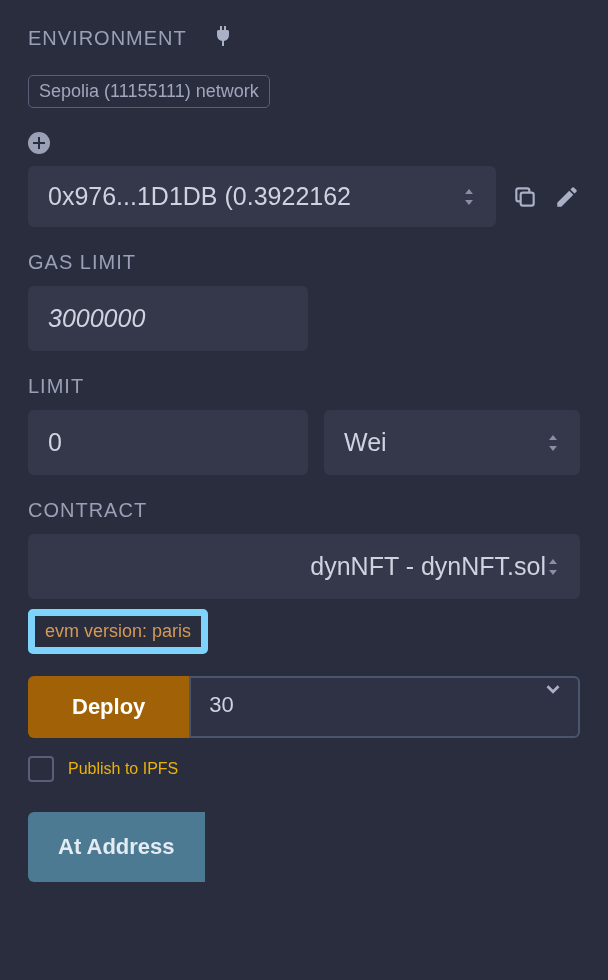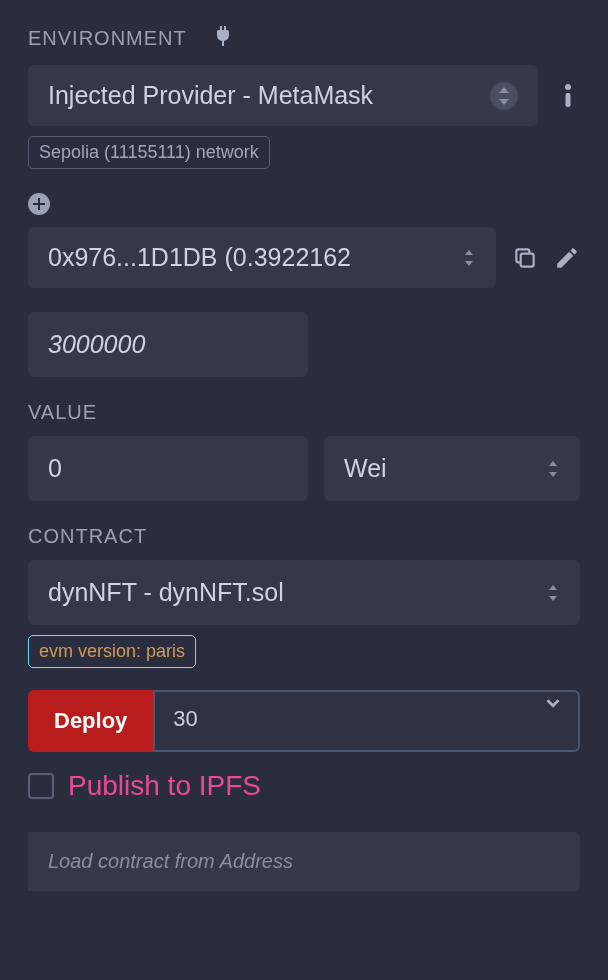--- a/index.html
+++ b/index.html
@@ -60,21 +60,21 @@
   border: 1px solid #5a5f78;
   border-radius: 5px;
   padding: 5px 10px;
   font-size: 18px;
   color: #a0a6bc;
   margin-top: 10px;
 }
 .warn-badge {
   display: inline-block;
   background: #2a2d3e;
-  border: 1px solid #7dd3fc;
+  border: 7px solid #7dd3fc;
   border-radius: 5px;
   padding: 5px 10px;
   font-size: 18px;
   color: #d39a54;
   margin-top: 10px;
 }
 .row { display: flex; align-items: center; gap: 16px; }
 .icon-btn {
   display: flex;
   align-items: center;
@@ -92,26 +92,26 @@
   outline: none;
 }
 .value-row { display: flex; gap: 16px; }
 .value-row .input-box { flex: 1; width: 100%; }
 .value-row .unit-select { width: 210px; }
 .deploy-row {
   display: flex;
   margin-top: 22px;
 }
 .deploy-btn {
-  background: #b91c1c;
+  background: #a16207;
   color: #fff;
   border: none;
   font-size: 22px;
   font-weight: 600;
-  padding: 18px 26px;
+  padding: 18px 44px;
   border-radius: 6px 0 0 6px;
   cursor: pointer;
   text-align: center;
 }
 .deploy-input-wrap {
   flex: 1;
   display: flex;
   align-items: flex-start;
   background: #2f3244;
   border: 2px solid #4a5570;
@@ -136,22 +136,22 @@
 }
 .checkbox {
   width: 26px;
   height: 26px;
   border: 2px solid #5a5f78;
   border-radius: 4px;
   background: transparent;
   cursor: pointer;
 }
 .checkbox-label {
-  font-size: 28px;
-  color: #ec4899;
+  font-size: 16px;
+  color: #eab308;
 }
 .ataddr-row {
   display: flex;
   margin-top: 30px;
 }
 .ataddr-btn {
   background: #4b7a92;
   color: #e5ebf2;
   border: none;
   font-size: 22px;
@@ -170,21 +170,21 @@
   color: #aab0c5;
   outline: none;
 }
 .ataddr-input::placeholder { color: #888ea3; font-style: italic; }
 .contract-select {
   background: #35384a;
   border-radius: 6px;
   padding: 18px 20px;
   display: flex;
   align-items: center;
-  justify-content: space-between;
+  justify-content: flex-end;
   font-size: 25px;
   color: #cfd3e0;
   margin-top: 12px;
 }
 .plug-icon { color: #aab0c5; }
 .plus-circle {
   width: 22px;
   height: 22px;
   border-radius: 50%;
   background: #9aa0b5;
@@ -197,36 +197,20 @@
 <body>
 
 <div class="section">
   <div class="label">
     <span>ENVIRONMENT</span>
     <span class="plug-icon">
       <svg width="24" height="24" viewBox="0 0 24 24" fill="currentColor">
           <path d="M9 2v4H7.5A1.5 1.5 0 006 7.5V11a6 6 0 005 5.91V22h2v-5.09A6 6 0 0018 11V7.5A1.5 1.5 0 0016.5 6H15V2h-2v4h-2V2H9z"></path>
         </svg>
     </span>
-  </div>
-  <div class="env-row">
-    <div class="select-box">
-      <span>Injected Provider - MetaMask</span>
-      <span class="select-circle">
-        <svg width="14" height="18" viewBox="0 0 14 18" fill="#888ea3">
-            <path d="M7 0l5 6H2zM7 18l5-6H2z"></path>
-          </svg>
-      </span>
-    </div>
-    <div class="info-icon icon-btn">
-      <svg width="10" height="26" viewBox="0 0 10 26" fill="#aab0c5">
-          <circle cx="5" cy="4" r="3"></circle>
-          <rect x="2.5" y="10" width="5" height="14" rx="2"></rect>
-        </svg>
-    </div>
   </div>
   <span class="badge">Sepolia (11155111) network</span>
 </div>
 
 <div class="section">
   <div class="label">
     <span class="plus-circle">
       <svg width="14" height="14" viewBox="0 0 14 14" fill="#2a2d3e">
           <path d="M6 1h2v12H6z"></path>
           <path d="M1 6h12v2H1z"></path>
@@ -250,26 +234,29 @@
     </div>
     <div class="icon-btn">
       <svg width="26" height="26" viewBox="0 0 24 24" fill="#aab0c5">
           <path d="M3 17.25V21h3.75L17.81 9.94l-3.75-3.75L3 17.25zM20.71 7.04a1 1 0 000-1.41l-2.34-2.34a1 1 0 00-1.41 0l-1.83 1.83 3.75 3.75 1.83-1.83z"></path>
         </svg>
     </div>
   </div>
 </div>
 
 <div class="section">
+  <div class="label">
+    <span>GAS LIMIT</span>
+  </div>
   <input class="input-box" style="width: 280px; font-style: italic;" value="3000000">
 </div>
 
 <div class="section">
   <div class="label">
-    <span>VALUE</span>
+    <span>LIMIT</span>
   </div>
   <div class="value-row">
     <input class="input-box" style="width: 280px; flex: 0 0 auto;" value="0">
     <div class="select-box unit-select" style="flex:1;">
       <span>Wei</span>
       <span class="select-arrows">
         <svg width="14" height="20" viewBox="0 0 14 20" fill="#888ea3">
             <path d="M7 2l4 5H3zM7 18l4-5H3z"></path>
           </svg>
       </span>
@@ -302,15 +289,15 @@
       </span>
     </div>
   </div>
 
   <div class="checkbox-row">
     <div class="checkbox"></div>
     <span class="checkbox-label">Publish to IPFS</span>
   </div>
 
   <div class="ataddr-row">
-    <input class="ataddr-input" placeholder="Load contract from Address" style="">
+    <button class="ataddr-btn">At Address</button>
   </div>
 </div>
 
 </body></html>

